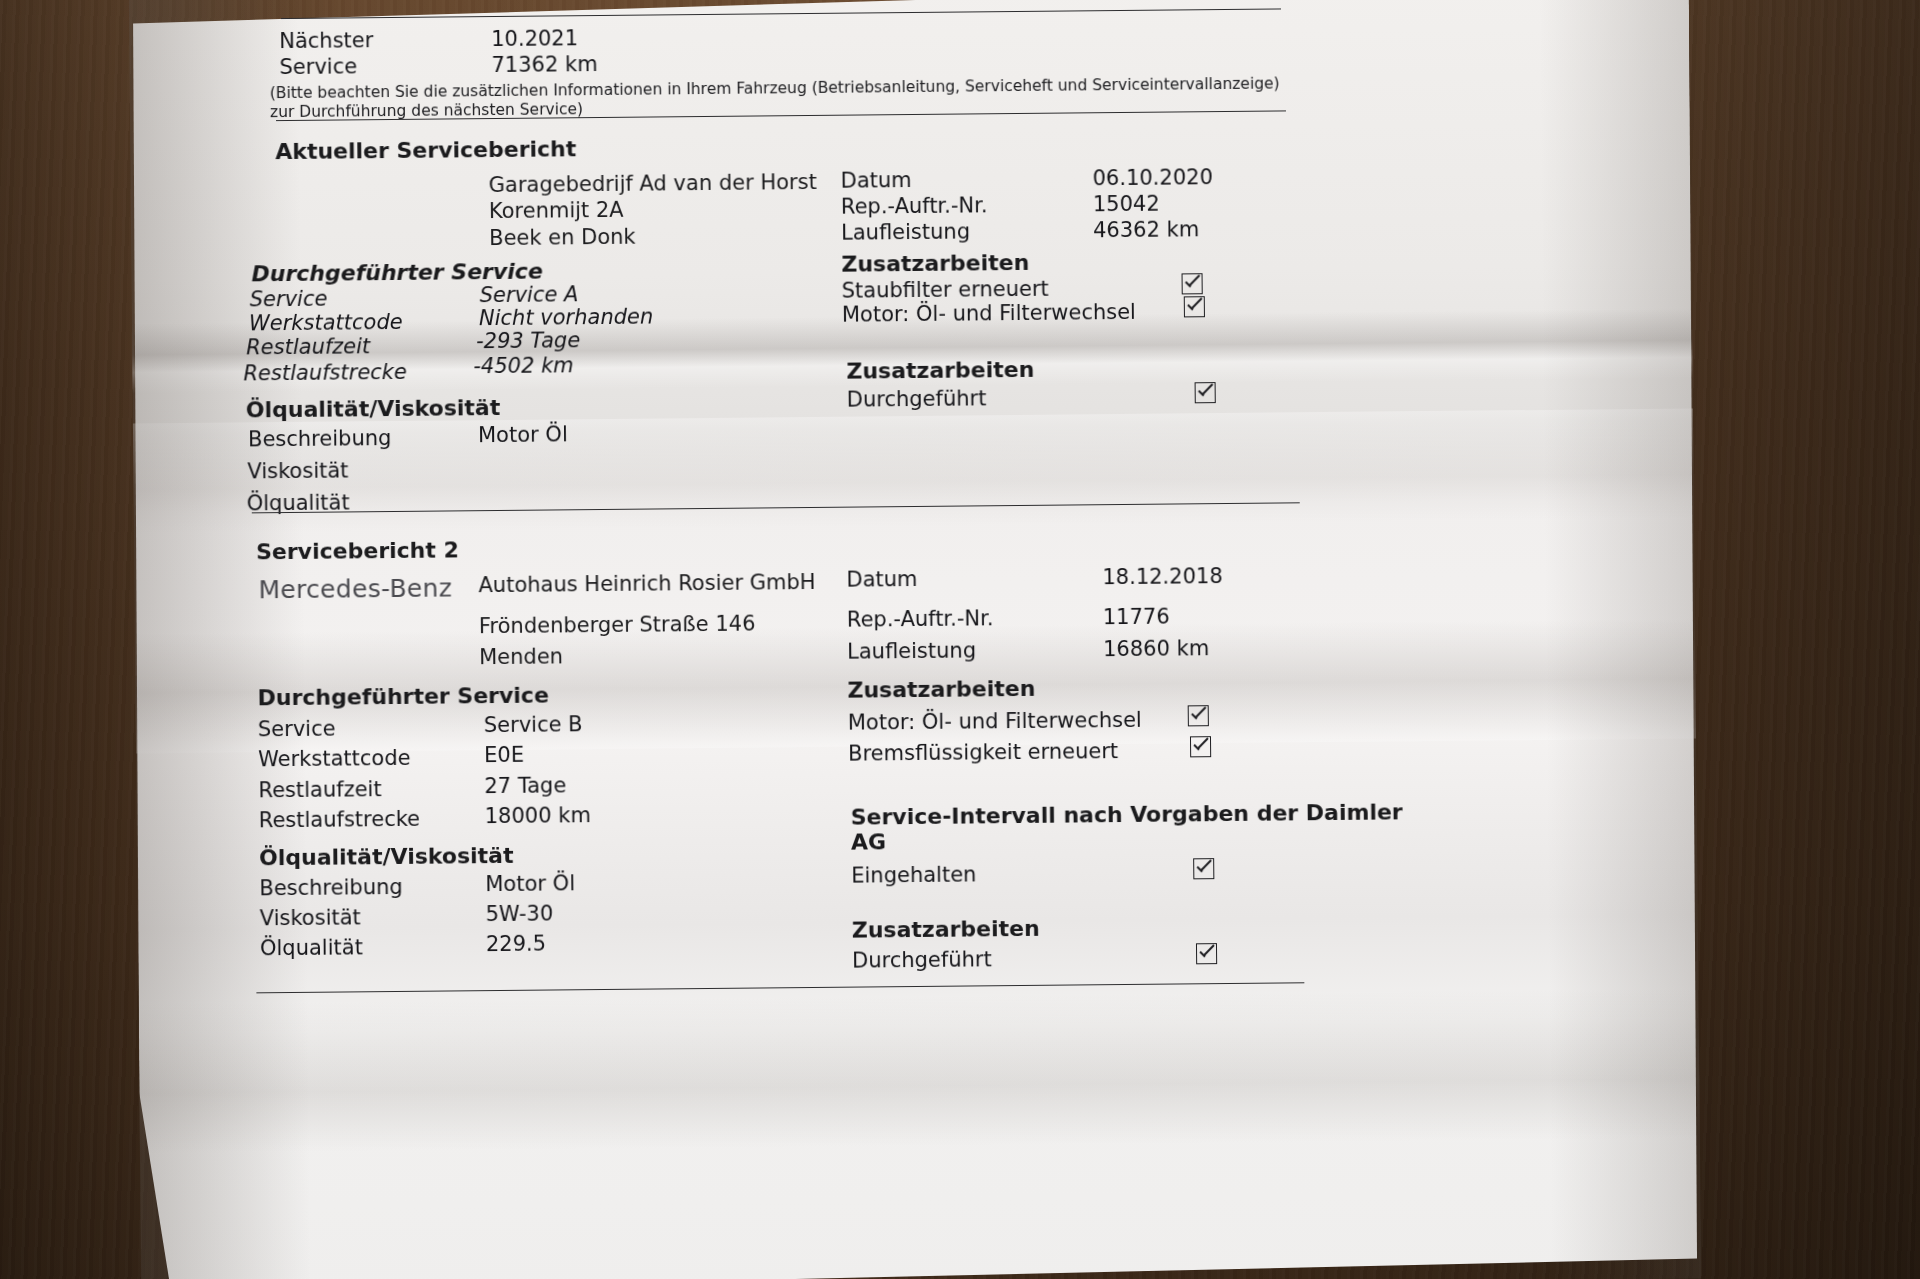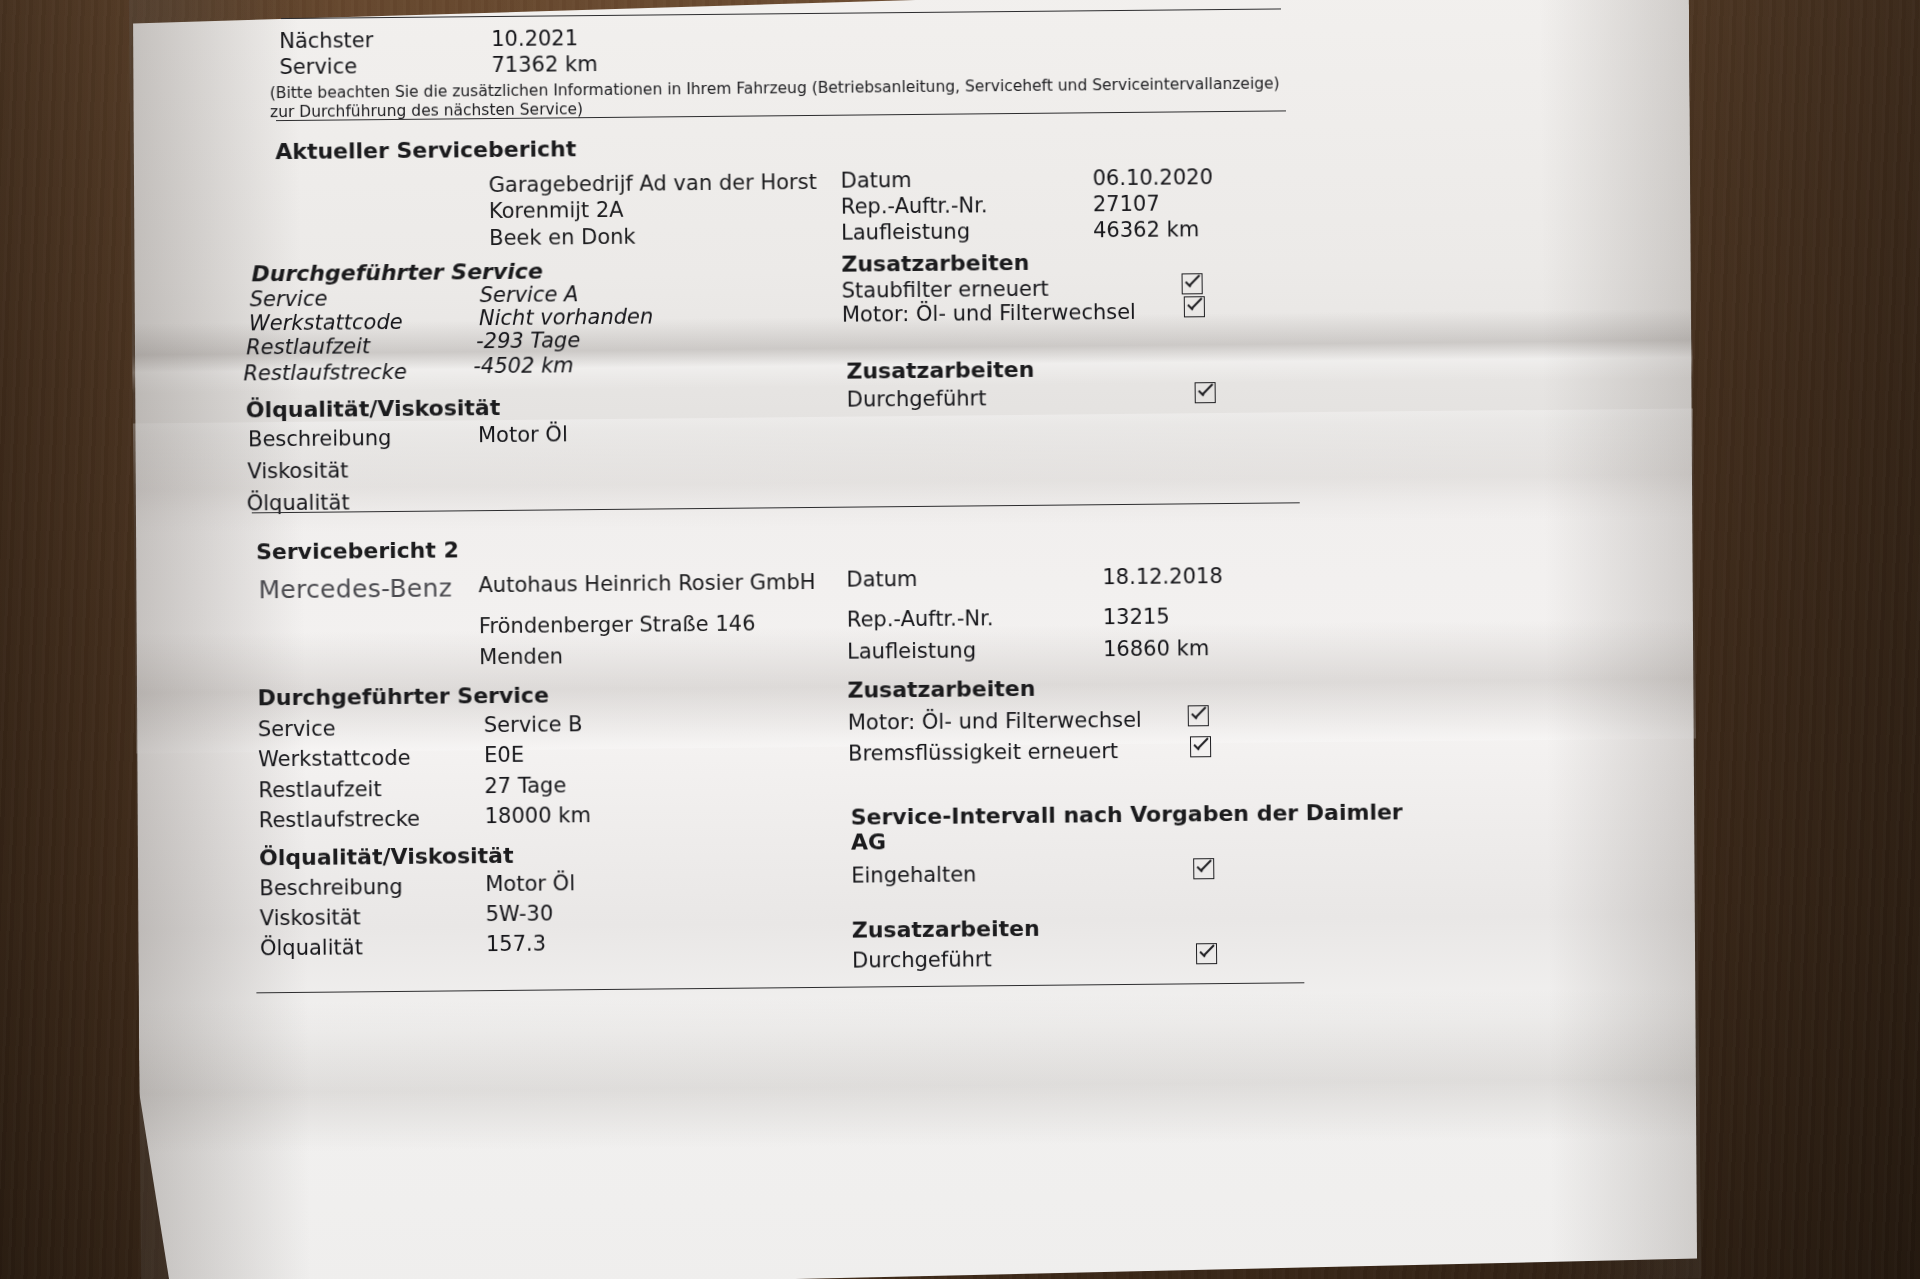--- a/index.html
+++ b/index.html
@@ -143,21 +143,21 @@
 
     <div class="row sect-title" style="left:145px; top:146px;">Aktueller Servicebericht</div>
 
     <div class="row" style="left:358px; top:182px;">Garagebedrijf Ad van der Horst</div>
     <div class="row" style="left:358px; top:208px;">Korenmijt 2A</div>
     <div class="row" style="left:358px; top:235px;">Beek en Donk</div>
 
     <div class="row lbl" style="left:710px; top:181px;">Datum</div>
     <div class="row val" style="left:962px; top:181px;">06.10.2020</div>
     <div class="row lbl" style="left:710px; top:207px;">Rep.-Auftr.-Nr.</div>
-    <div class="row val" style="left:962px; top:207px;">27107</div>
+    <div class="row val" style="left:962px; top:207px;">15042</div>
     <div class="row lbl" style="left:710px; top:233px;">Laufleistung</div>
     <div class="row val" style="left:962px; top:233px;">46362 km</div>
 
     <div class="row sect-title it" style="left:120px; top:268px;">Durchgeführter Service</div>
     <div class="row lbl it" style="left:118px; top:294px;">Service</div>
     <div class="row val it" style="left:348px; top:292px;">Service A</div>
     <div class="row lbl it" style="left:117px; top:318px;">Werkstattcode</div>
     <div class="row val it" style="left:347px; top:315px;">Nicht vorhanden</div>
     <div class="row lbl it" style="left:114px; top:342px;">Restlaufzeit</div>
     <div class="row val it" style="left:344px; top:338px;">-293 Tage</div>
@@ -188,41 +188,41 @@
 
     <div class="row mb-logo" style="left:124px; top:582px;">Mercedes-Benz</div>
 
     <div class="row" style="left:344px; top:582px;">Autohaus Heinrich Rosier GmbH</div>
     <div class="row" style="left:344px; top:623px;">Fröndenberger Straße 146</div>
     <div class="row" style="left:344px; top:654px;">Menden</div>
 
     <div class="row lbl" style="left:712px; top:580px;">Datum</div>
     <div class="row val" style="left:968px; top:580px;">18.12.2018</div>
     <div class="row lbl" style="left:712px; top:620px;">Rep.-Auftr.-Nr.</div>
-    <div class="row val" style="left:968px; top:620px;">13215</div>
+    <div class="row val" style="left:968px; top:620px;">11776</div>
     <div class="row lbl" style="left:712px; top:652px;">Laufleistung</div>
     <div class="row val" style="left:968px; top:652px;">16860 km</div>
 
     <div class="row sect-title" style="left:122px; top:692px;">Durchgeführter Service</div>
     <div class="row lbl" style="left:122px; top:724px;">Service</div>
     <div class="row val" style="left:348px; top:722px;">Service B</div>
     <div class="row lbl" style="left:122px; top:754px;">Werkstattcode</div>
     <div class="row val" style="left:348px; top:752px;">E0E</div>
     <div class="row lbl" style="left:122px; top:785px;">Restlaufzeit</div>
     <div class="row val" style="left:348px; top:783px;">27 Tage</div>
     <div class="row lbl" style="left:122px; top:815px;">Restlaufstrecke</div>
     <div class="row val" style="left:348px; top:813px;">18000 km</div>
 
     <div class="row sect-title" style="left:122px; top:852px;">Ölqualität/Viskosität</div>
     <div class="row lbl" style="left:122px; top:883px;">Beschreibung</div>
     <div class="row val" style="left:348px; top:881px;">Motor Öl</div>
     <div class="row lbl" style="left:122px; top:913px;">Viskosität</div>
     <div class="row val" style="left:348px; top:911px;">5W-30</div>
     <div class="row lbl" style="left:122px; top:943px;">Ölqualität</div>
-    <div class="row val" style="left:348px; top:941px;">157.3</div>
+    <div class="row val" style="left:348px; top:941px;">229.5</div>
 
     <div class="row sect-title" style="left:712px; top:690px;">Zusatzarbeiten</div>
     <div class="row lbl" style="left:712px; top:723px;">Motor: Öl- und Filterwechsel</div>
     <div class="chk" style="left:1052px; top:722px;"></div>
     <div class="row lbl" style="left:712px; top:754px;">Bremsflüssigkeit erneuert</div>
     <div class="chk" style="left:1054px; top:753px;"></div>
 
     <div class="row sect-title" style="left:714px; top:817px;">Service-Intervall nach Vorgaben der Daimler</div>
     <div class="row sect-title" style="left:714px; top:842px;">AG</div>
     <div class="row lbl" style="left:714px; top:876px;">Eingehalten</div>

